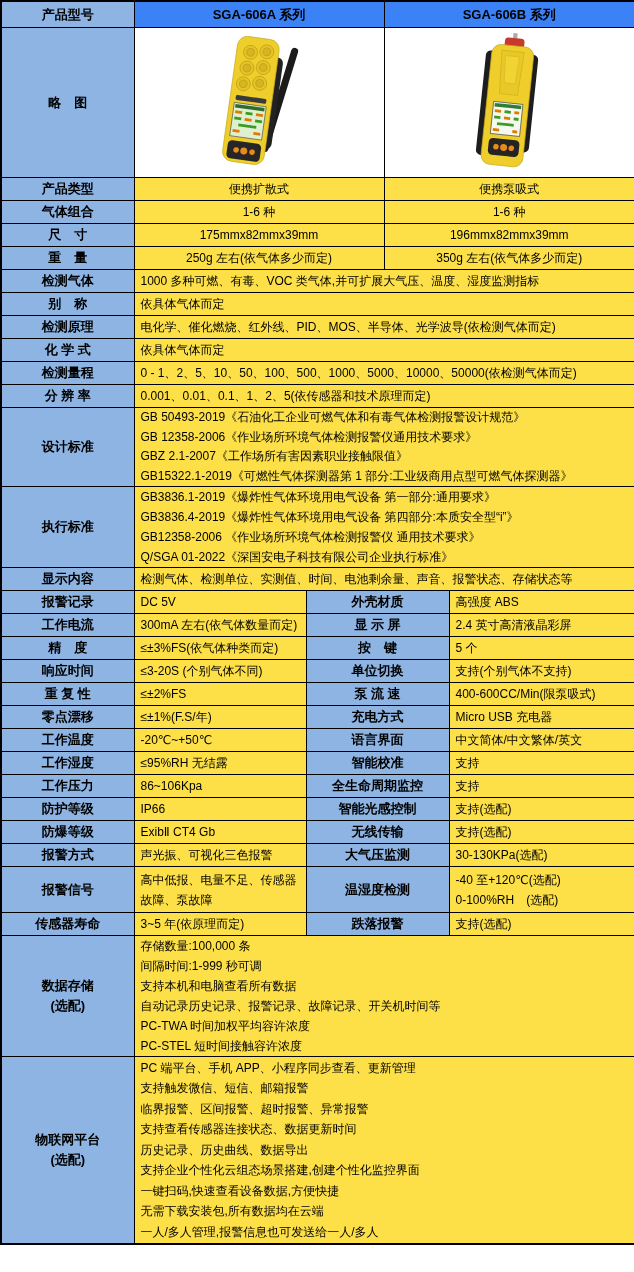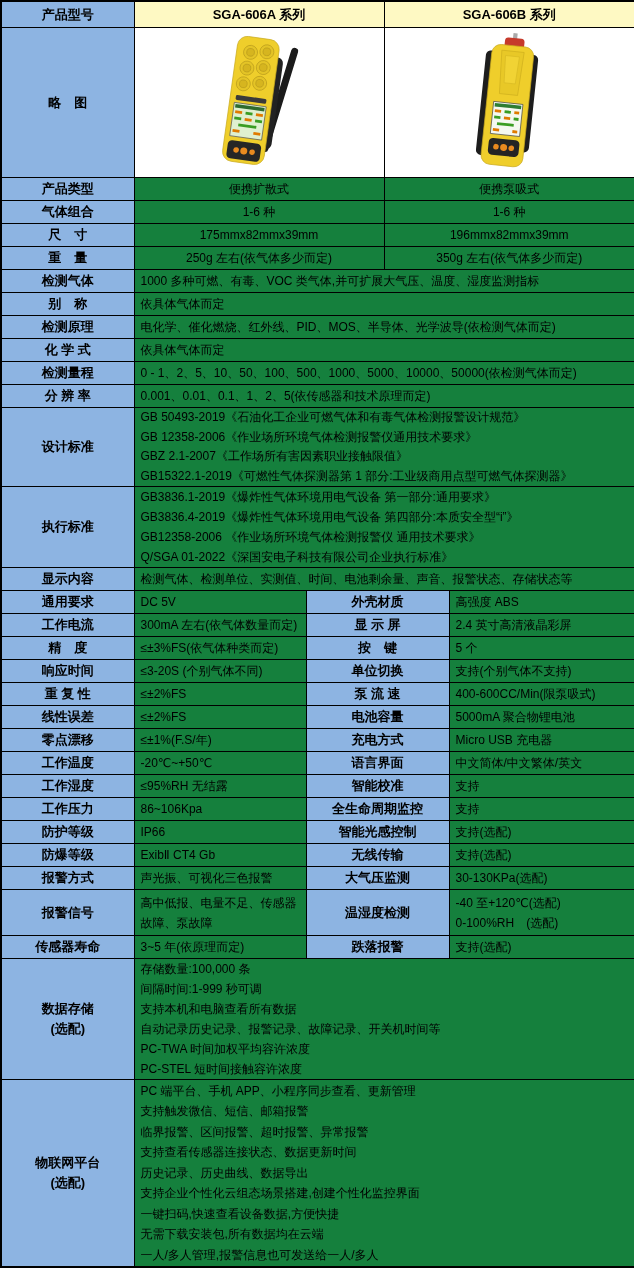--- a/index.html
+++ b/index.html
@@ -1,22 +1,22 @@
 <!DOCTYPE html>
 <html><head>
 <meta charset="utf-8">
 <style>
   html,body{margin:0;padding:0;background:#fff;}
   body{width:634px;font-family:"Liberation Sans","DejaVu Sans",sans-serif;}
   table.spec{border-collapse:collapse;table-layout:fixed;width:634px;border:2px solid #000;}
   td{border:1px solid #000;padding:0 6px;font-size:12px;color:#000;overflow:hidden;vertical-align:middle;}
   td.lbl{background:#8DB4E2;font-weight:bold;text-align:center;font-size:13px;padding:0 2px;}
-  td.val{background:#15803d;text-align:left;}
+  td.val{background:#fde047;text-align:left;}
   td.val.ctr{text-align:center;}
-  td.hdr{background:#fef9c3;font-weight:bold;text-align:center;font-size:13px;}
+  td.hdr{background:#3b82f6;font-weight:bold;text-align:center;font-size:13px;}
   td.img{background:#ffffff;text-align:center;vertical-align:middle;padding:2px;}
   tr.r-head td{height:25px;}
   tr.r-img td{height:145px;}
   tr.r-std td{height:22px;}
   tr.r-design td{height:78px;}
   tr.r-exec td{height:80px;}
   tr.r-alarm td{height:45px;}
   tr.r-store td{height:120px;}
   tr.r-iot td{height:186px;}
   .ml{line-height:19.5px;}
@@ -188,21 +188,21 @@
       <div class="ml2">Q/SGA 01-2022《深国安电子科技有限公司企业执行标准》</div>
     </td>
   </tr>
 
   <tr class="r-std">
     <td class="lbl">显示内容</td>
     <td class="val" colspan="4">检测气体、检测单位、实测值、时间、电池剩余量、声音、报警状态、存储状态等</td>
   </tr>
 
   <tr class="r-std">
-    <td class="lbl">通用要求</td>
+    <td class="lbl">报警记录</td>
     <td class="val">DC 5V</td>
     <td class="lbl" colspan="2">外壳材质</td>
     <td class="val">高强度 ABS</td>
   </tr>
   <tr class="r-std">
     <td class="lbl">工作电流</td>
     <td class="val">300mA 左右(依气体数量而定)</td>
     <td class="lbl" colspan="2">显 示 屏</td>
     <td class="val">2.4 英寸高清液晶彩屏</td>
   </tr>
@@ -216,26 +216,20 @@
     <td class="lbl">响应时间</td>
     <td class="val">≤3-20S (个别气体不同)</td>
     <td class="lbl" colspan="2">单位切换</td>
     <td class="val">支持(个别气体不支持)</td>
   </tr>
   <tr class="r-std">
     <td class="lbl">重 复 性</td>
     <td class="val">≤±2%FS</td>
     <td class="lbl" colspan="2">泵 流 速</td>
     <td class="val">400-600CC/Min(限泵吸式)</td>
-  </tr>
-  <tr class="r-std">
-    <td class="lbl">线性误差</td>
-    <td class="val">≤±2%FS</td>
-    <td class="lbl" colspan="2">电池容量</td>
-    <td class="val">5000mA 聚合物锂电池</td>
   </tr>
   <tr class="r-std">
     <td class="lbl">零点漂移</td>
     <td class="val">≤±1%(F.S/年)</td>
     <td class="lbl" colspan="2">充电方式</td>
     <td class="val">Micro USB 充电器</td>
   </tr>
   <tr class="r-std">
     <td class="lbl">工作温度</td>
     <td class="val">-20℃~+50℃</td>

